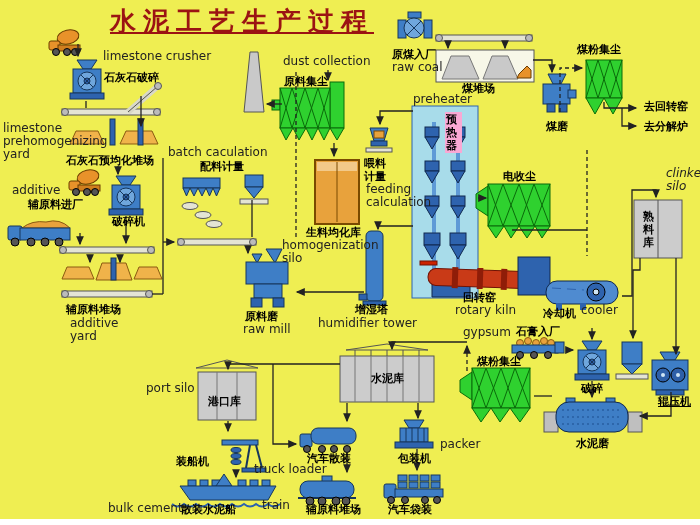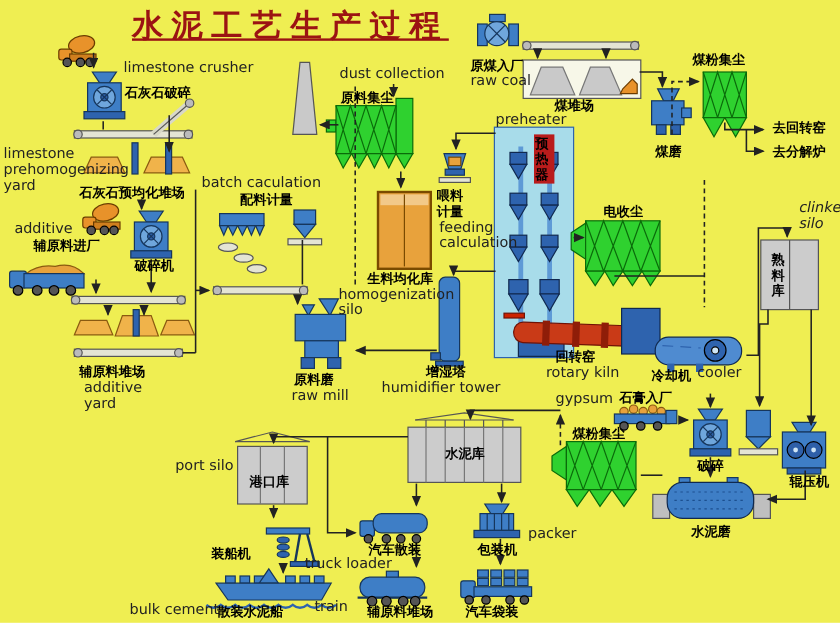--- a/index.html
+++ b/index.html
@@ -456,21 +456,21 @@
 
 <div class="lbl cn" style="left:392px;top:49px;">原煤入厂</div>
 <div class="lbl en" style="left:392px;top:61px;">raw coal</div>
 <div class="lbl cn" style="left:462px;top:83px;">煤堆场</div>
 <div class="lbl cn" style="left:577px;top:44px;">煤粉集尘</div>
 <div class="lbl cn" style="left:546px;top:121px;">煤磨</div>
 <div class="lbl cn" style="left:644px;top:101px;">去回转窑</div>
 <div class="lbl cn" style="left:644px;top:121px;">去分解炉</div>
 
 <div class="lbl en" style="left:413px;top:93px;">preheater</div>
-<div class="lbl cn vert" style="left:445px;top:112px;width:15px;background:#b91c1c;padding:1px;">预热器</div>
+<div class="lbl cn vert" style="left:445px;top:112px;width:15px;background:#f9a8d4;padding:1px;">预热器</div>
 
 <div class="lbl cn vert" style="left:364px;top:157px;width:24px;">喂料计量</div>
 <div class="lbl en wrap" style="left:366px;top:183px;width:78px;">feeding calculation</div>
 
 <div class="lbl cn" style="left:306px;top:227px;">生料均化库</div>
 <div class="lbl en wrap" style="left:282px;top:239px;width:110px;">homogenization silo</div>
 
 <div class="lbl cn" style="left:245px;top:311px;">原料磨</div>
 <div class="lbl en" style="left:243px;top:323px;">raw mill</div>
 
@@ -487,21 +487,21 @@
 <div class="lbl cn" style="left:543px;top:308px;">冷却机</div>
 <div class="lbl en" style="left:581px;top:304px;">cooler</div>
 
 <div class="lbl en" style="left:463px;top:326px;">gypsum</div>
 <div class="lbl cn" style="left:516px;top:326px;">石膏入厂</div>
 <div class="lbl cn" style="left:477px;top:356px;">煤粉集尘</div>
 
 <div class="lbl cn" style="left:371px;top:373px;">水泥库</div>
 
 <div class="lbl cn" style="left:581px;top:383px;">破碎</div>
-<div class="lbl cn" style="left:658px;top:396px;">辊压机</div>
+<div class="lbl cn" style="left:658px;top:396px;text-decoration:underline;">辊压机</div>
 <div class="lbl cn" style="left:576px;top:438px;">水泥磨</div>
 
 <div class="lbl en" style="left:146px;top:382px;">port silo</div>
 <div class="lbl cn" style="left:208px;top:396px;">港口库</div>
 <div class="lbl cn" style="left:176px;top:456px;">装船机</div>
 <div class="lbl en" style="left:108px;top:502px;">bulk cement</div>
 <div class="lbl cn" style="left:181px;top:504px;">散装水泥船</div>
 
 <div class="lbl cn" style="left:307px;top:453px;">汽车散装</div>
 <div class="lbl en" style="left:254px;top:463px;">truck loader</div>

